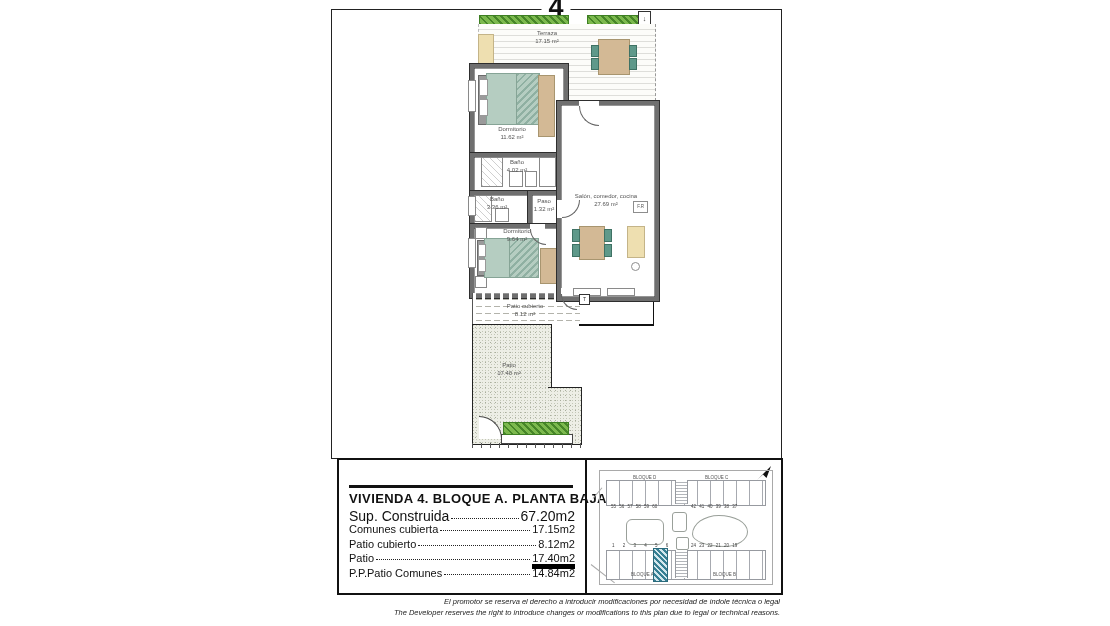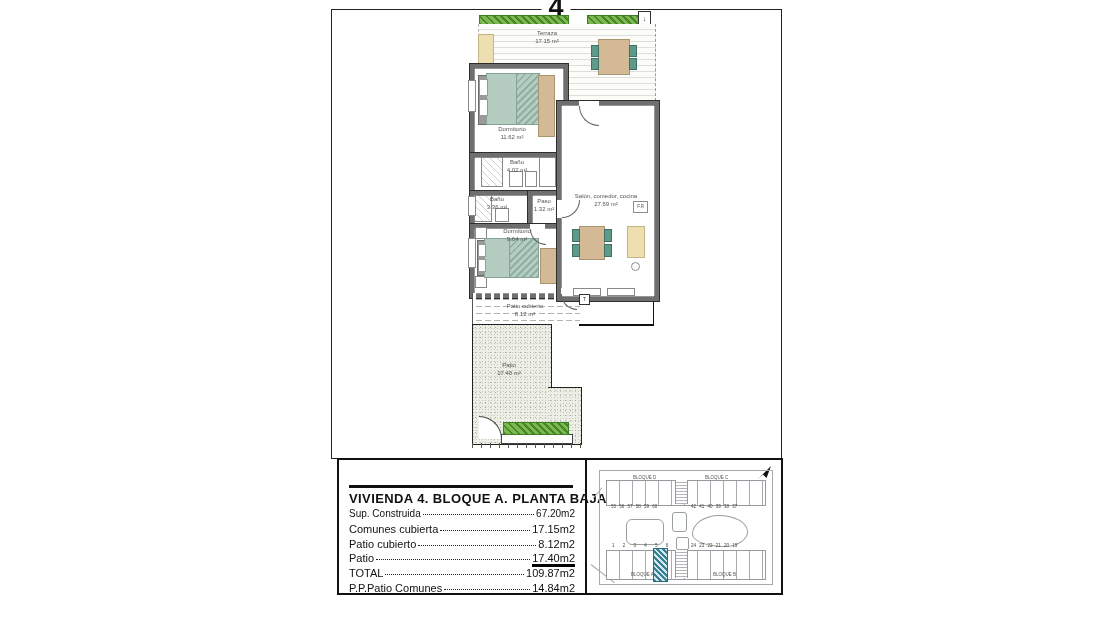--- a/index.html
+++ b/index.html
@@ -130,25 +130,25 @@
   .gate{left:147px;top:406px;width:22px;height:22px;border:1px solid #444;border-width:1px 1px 0 0;border-radius:0 100% 0 0;background:#fff;z-index:5;}
   .fence{left:140px;top:433px;width:110px;height:5px;background:repeating-linear-gradient(90deg,#555 0 1px,transparent 1px 9px);}
 
   
   .bottom-box{position:absolute;left:337px;top:458px;width:442px;height:133px;border:2px solid #111;display:flex;}
   .info-panel{position:relative;width:246px;height:100%;padding:6px 10px 0 10px;box-sizing:border-box;}
   .info-rule{width:224px;height:3px;background:#111;margin:19px 0 3px 0;}
   .info-title{font-size:13px;font-weight:bold;letter-spacing:0.4px;color:#111;white-space:nowrap;}
   .info-rows{margin-top:2px;}
   .irow{display:flex;align-items:baseline;font-size:11px;color:#111;height:14.8px;}
-  .irow.small{font-size:10px;text-align:right;}
+  .irow.small{font-size:14px;text-align:right;}
   .irow .ilabel{white-space:nowrap;}
   .irow .dots{flex:1;margin:0 2px;border-bottom:1.6px dotted #222;transform:translateY(-2px);}
   .irow .ival{white-space:nowrap;}
-  .irow .ival.u{border-bottom:3px solid #000000;}
+  .irow .ival.u{border-bottom:5px solid #000000;}
 
   
   .site-panel{position:relative;flex:1;border-left:2px solid #111;overflow:hidden;}
   .north{position:absolute;right:8px;top:4px;width:18px;height:18px;}
   .plot{position:absolute;left:12px;top:10px;width:172px;height:113px;border:1px solid #a9a9a9;}
   .plot-diag1{position:absolute;left:4px;top:104px;width:30px;height:1px;background:#a9a9a9;transform:rotate(38deg);transform-origin:left center;}
   .plot-diag2{position:absolute;left:6px;top:38px;width:14px;height:1px;background:#a9a9a9;transform:rotate(-50deg);transform-origin:left center;}
   .bldg{position:absolute;border:1px solid #979aa0;background-image:repeating-linear-gradient(90deg,transparent 0 12px,#a7aab0 12px 13px);background-color:#fff;}
   .bldg-top{left:19px;top:20px;width:158px;height:24px;}
   .bldg-bot{left:19px;top:90px;width:158px;height:28px;}
@@ -317,25 +317,20 @@
           <span class="ilabel">Patio cubierto</span>
             <span class="dots"></span>
             <span class="ival">8.12m2</span>
         </div>
         <div class="irow">
           <span class="ilabel">Patio</span>
             <span class="dots"></span>
             <span class="ival u">17.40m2</span>
         </div>
         <div class="irow">
-          <span class="ilabel">TOTAL</span>
-            <span class="dots"></span>
-            <span class="ival">109.87m2</span>
-        </div>
-        <div class="irow">
           <span class="ilabel">P.P.Patio Comunes</span>
             <span class="dots"></span>
             <span class="ival">14.84m2</span>
         </div>
       </div>
     </div>
 
     <div class="site-panel">
       <svg class="north" viewBox="0 0 18 18">
         <path d="M2,16 L16,2 L11.5,14 L8,10.5 Z" fill="#111"></path>
@@ -362,15 +357,17 @@
       <div class="blk-lbl blk-b">BLOQUE B</div>
 
       <div class="nums double n-tl">55 56 57 58 59 60</div>
       <div class="nums double n-tr">42 41 40 39 38 37</div>
       <div class="nums single n-bl">1 2 3 4 5 6</div>
       <div class="nums double n-br">24 23 22 21 20 19</div>
     </div>
   </div>
 
   <div class="disclaimer">
+    <div>El promotor se reserva el derecho a introducir modificaciones por necesidad de índole técnica o legal</div>
+    <div>The Developer reserves the right to introduce changes or modifications to this plan due to legal or technical reasons.</div>
   </div>
 
 </div>
 
 </body></html>

